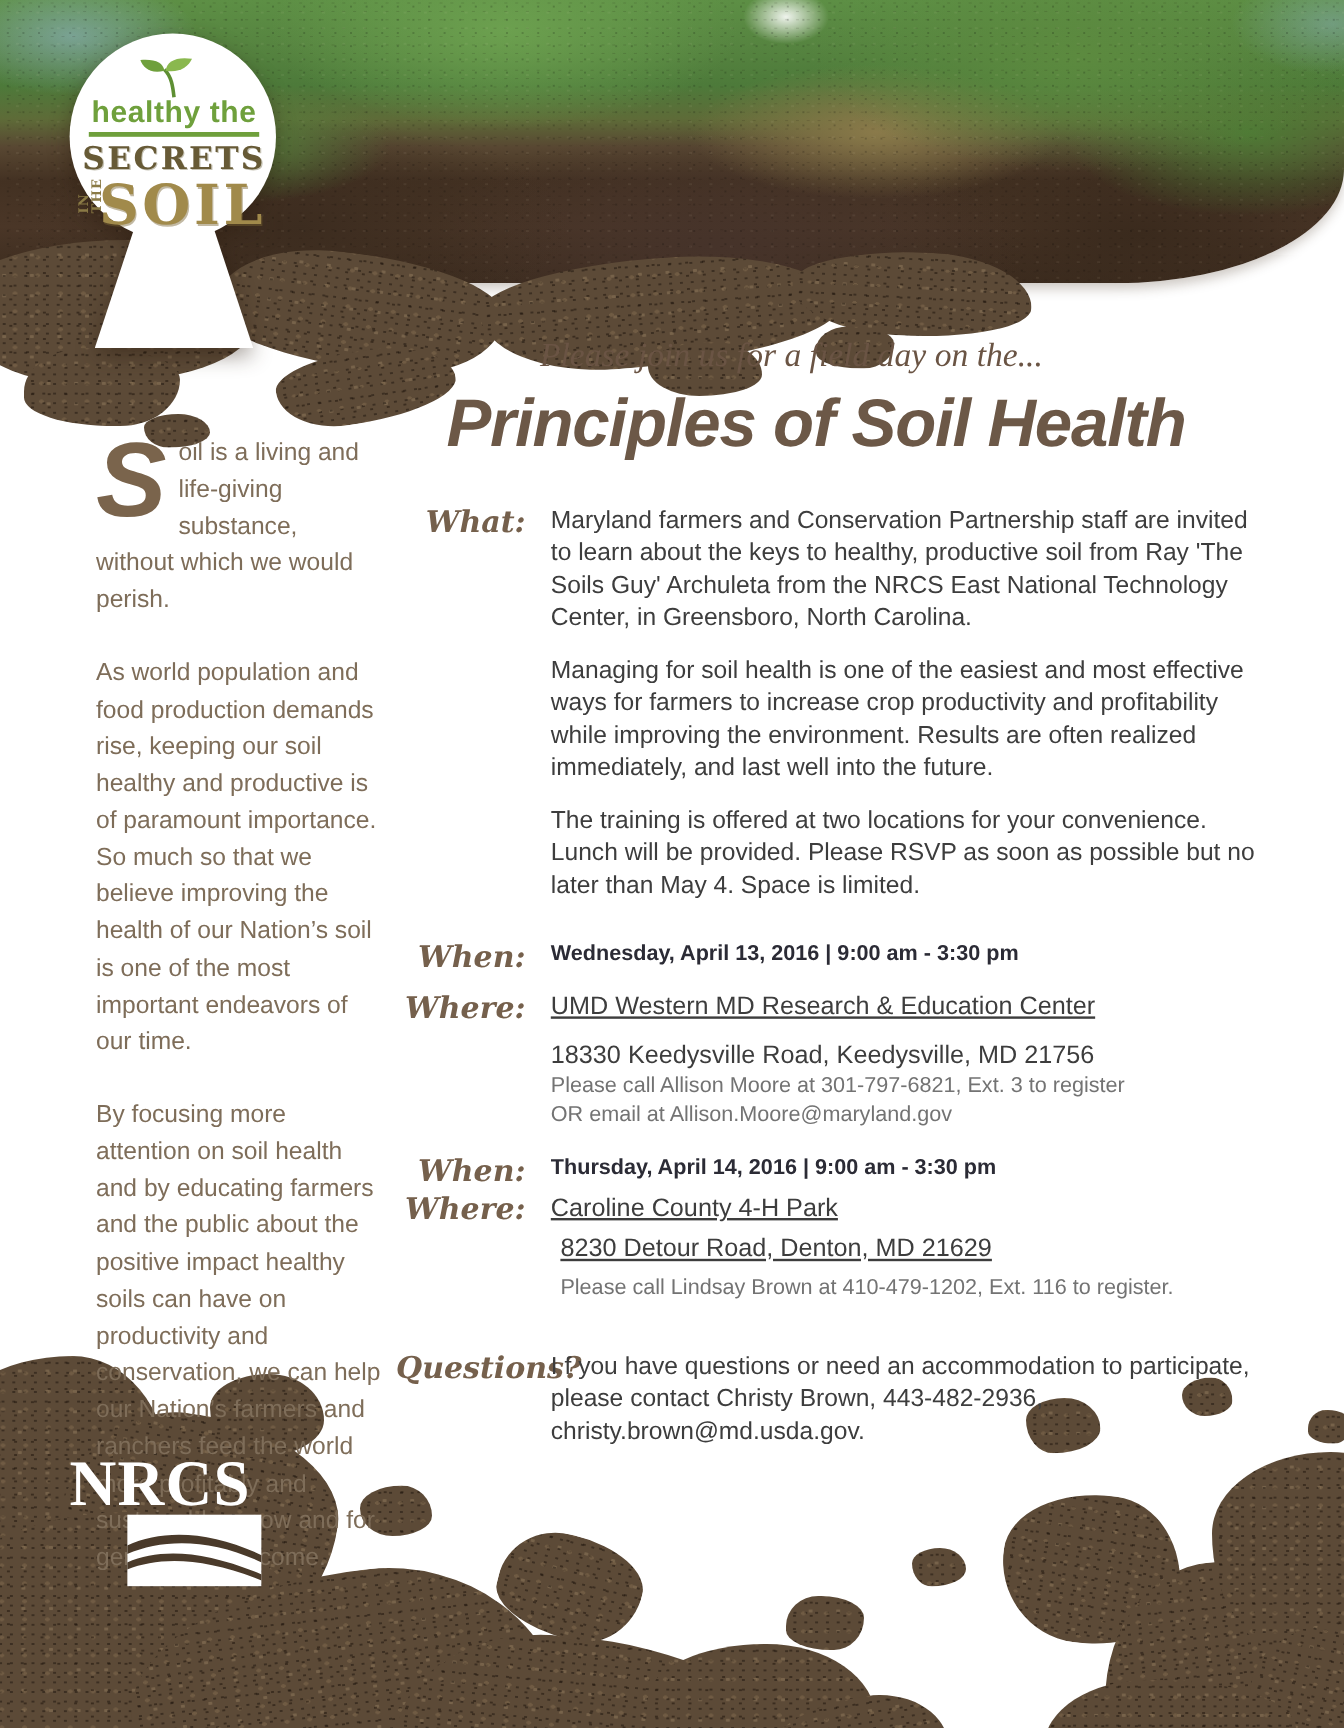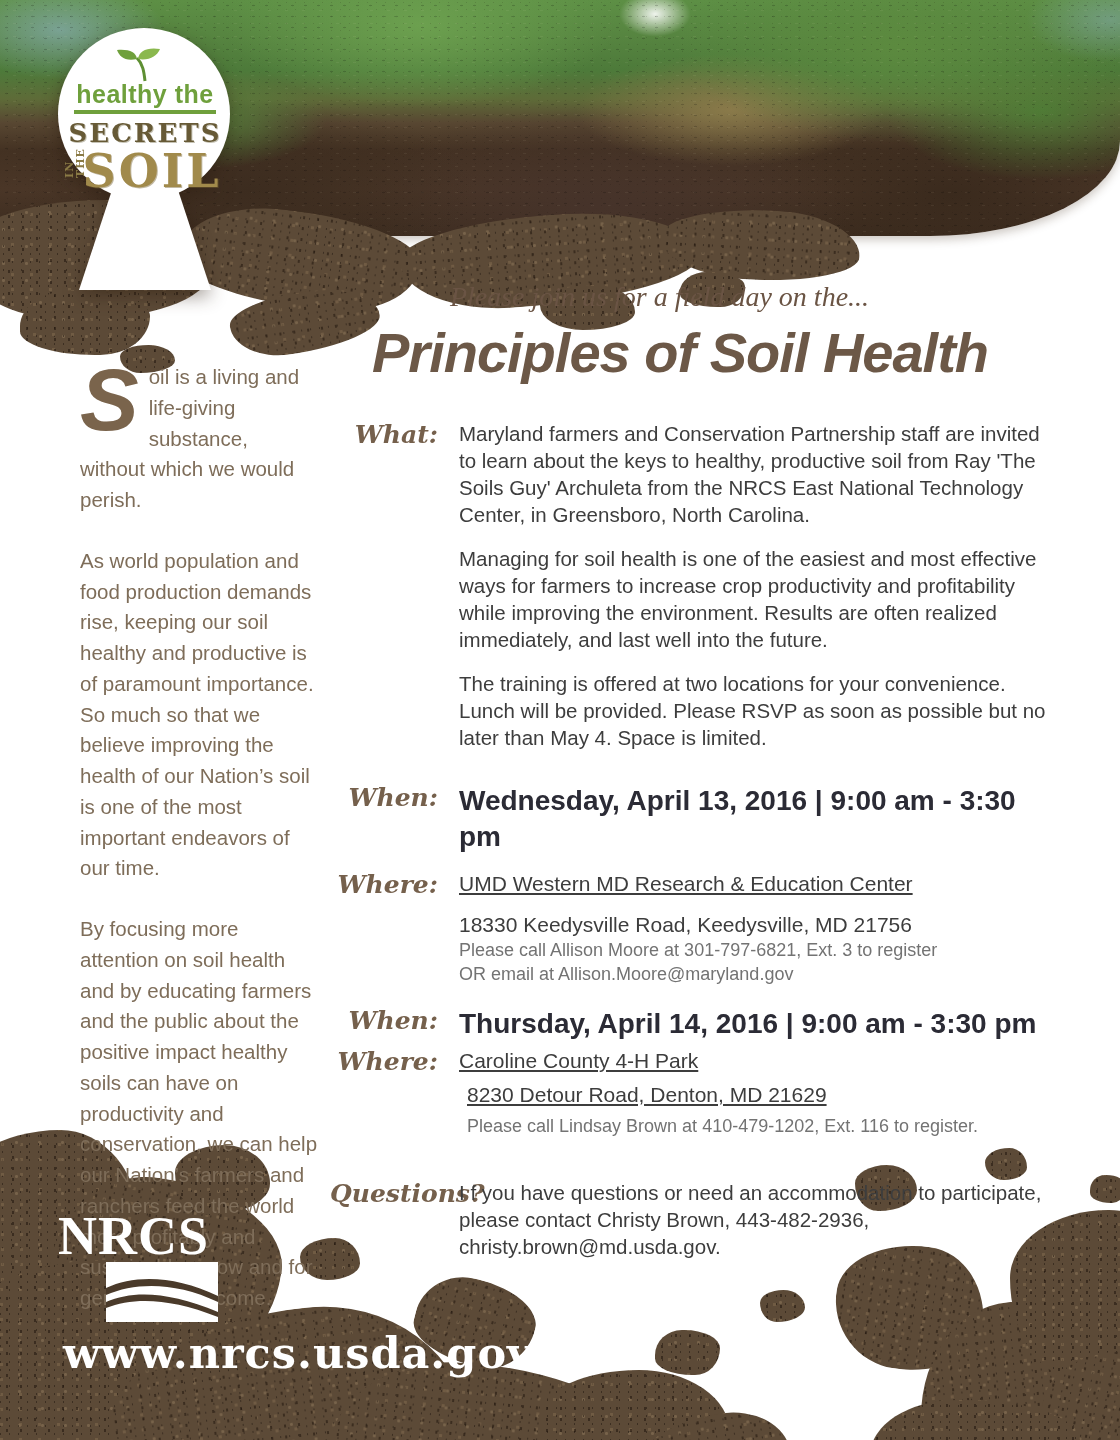--- a/index.html
+++ b/index.html
@@ -86,21 +86,21 @@
     color:#7a644c; margin:6px 10px 0 0;}
 
   
   .main{position:absolute; left:330px; top:420px; width:720px; z-index:4;}
   .row{display:flex; margin-bottom:0;}
   .lbl{width:108px; min-width:108px; text-align:right; padding-right:21px;
     font-family:"DejaVu Serif", serif; font-weight:bold; font-style:italic;
     font-size:25px; color:#75604c; line-height:1.1; padding-top:1px;}
   .content{width:592px; font-size:20.5px; line-height:1.32; color:#3d3d3d;}
   .content p{margin:0 0 17px 0;}
-  .dateline{font-weight:bold; font-size:28px; color:#2b2b35;}
+  .dateline{font-weight:bold; font-size:18px; color:#2b2b35;}
   .venue{font-size:21px; color:#3d3d3d;text-decoration:underline;}
   .addr{font-size:21px; color:#3d3d3d; margin-top:13px;}
   .reg{font-size:18px; color:#737373;}
   .sp14{height:14px;} .sp20{height:20px;} .sp40{height:40px;}
 
   
   .usda-word{position:absolute; left:58px; top:1205px; z-index:10; color:#ffffff;
     font-family:"Liberation Serif", serif; font-weight:bold; font-size:54px; letter-spacing:1px;}
   .usda-symbol{position:absolute; left:106px; top:1262px; z-index:10;}
   .site-url{position:absolute; left:63px; top:1328px; z-index:10; color:#ffffff;
@@ -228,15 +228,14 @@
   <div class="soil b2" style="left:1090px; top:1175px; width:36px; height:28px;"></div>
 
   <div class="usda-word">NRCS</div>
   <div class="usda-symbol">
     <svg width="112" height="60" viewBox="0 0 112 60">
       <rect x="0" y="0" width="112" height="60" fill="#ffffff"></rect>
       <path d="M0,26 C30,12 70,14 112,34 L112,40 C70,20 30,20 0,33 Z" fill="#4a3a2a"></path>
       <path d="M0,40 C28,28 64,30 112,50 L112,55 C64,36 28,35 0,46 Z" fill="#4a3a2a"></path>
     </svg>
   </div>
-  <div class="site-url">www.nrcs.usda.gov</div>
 
 </div>
 
 </body></html>

